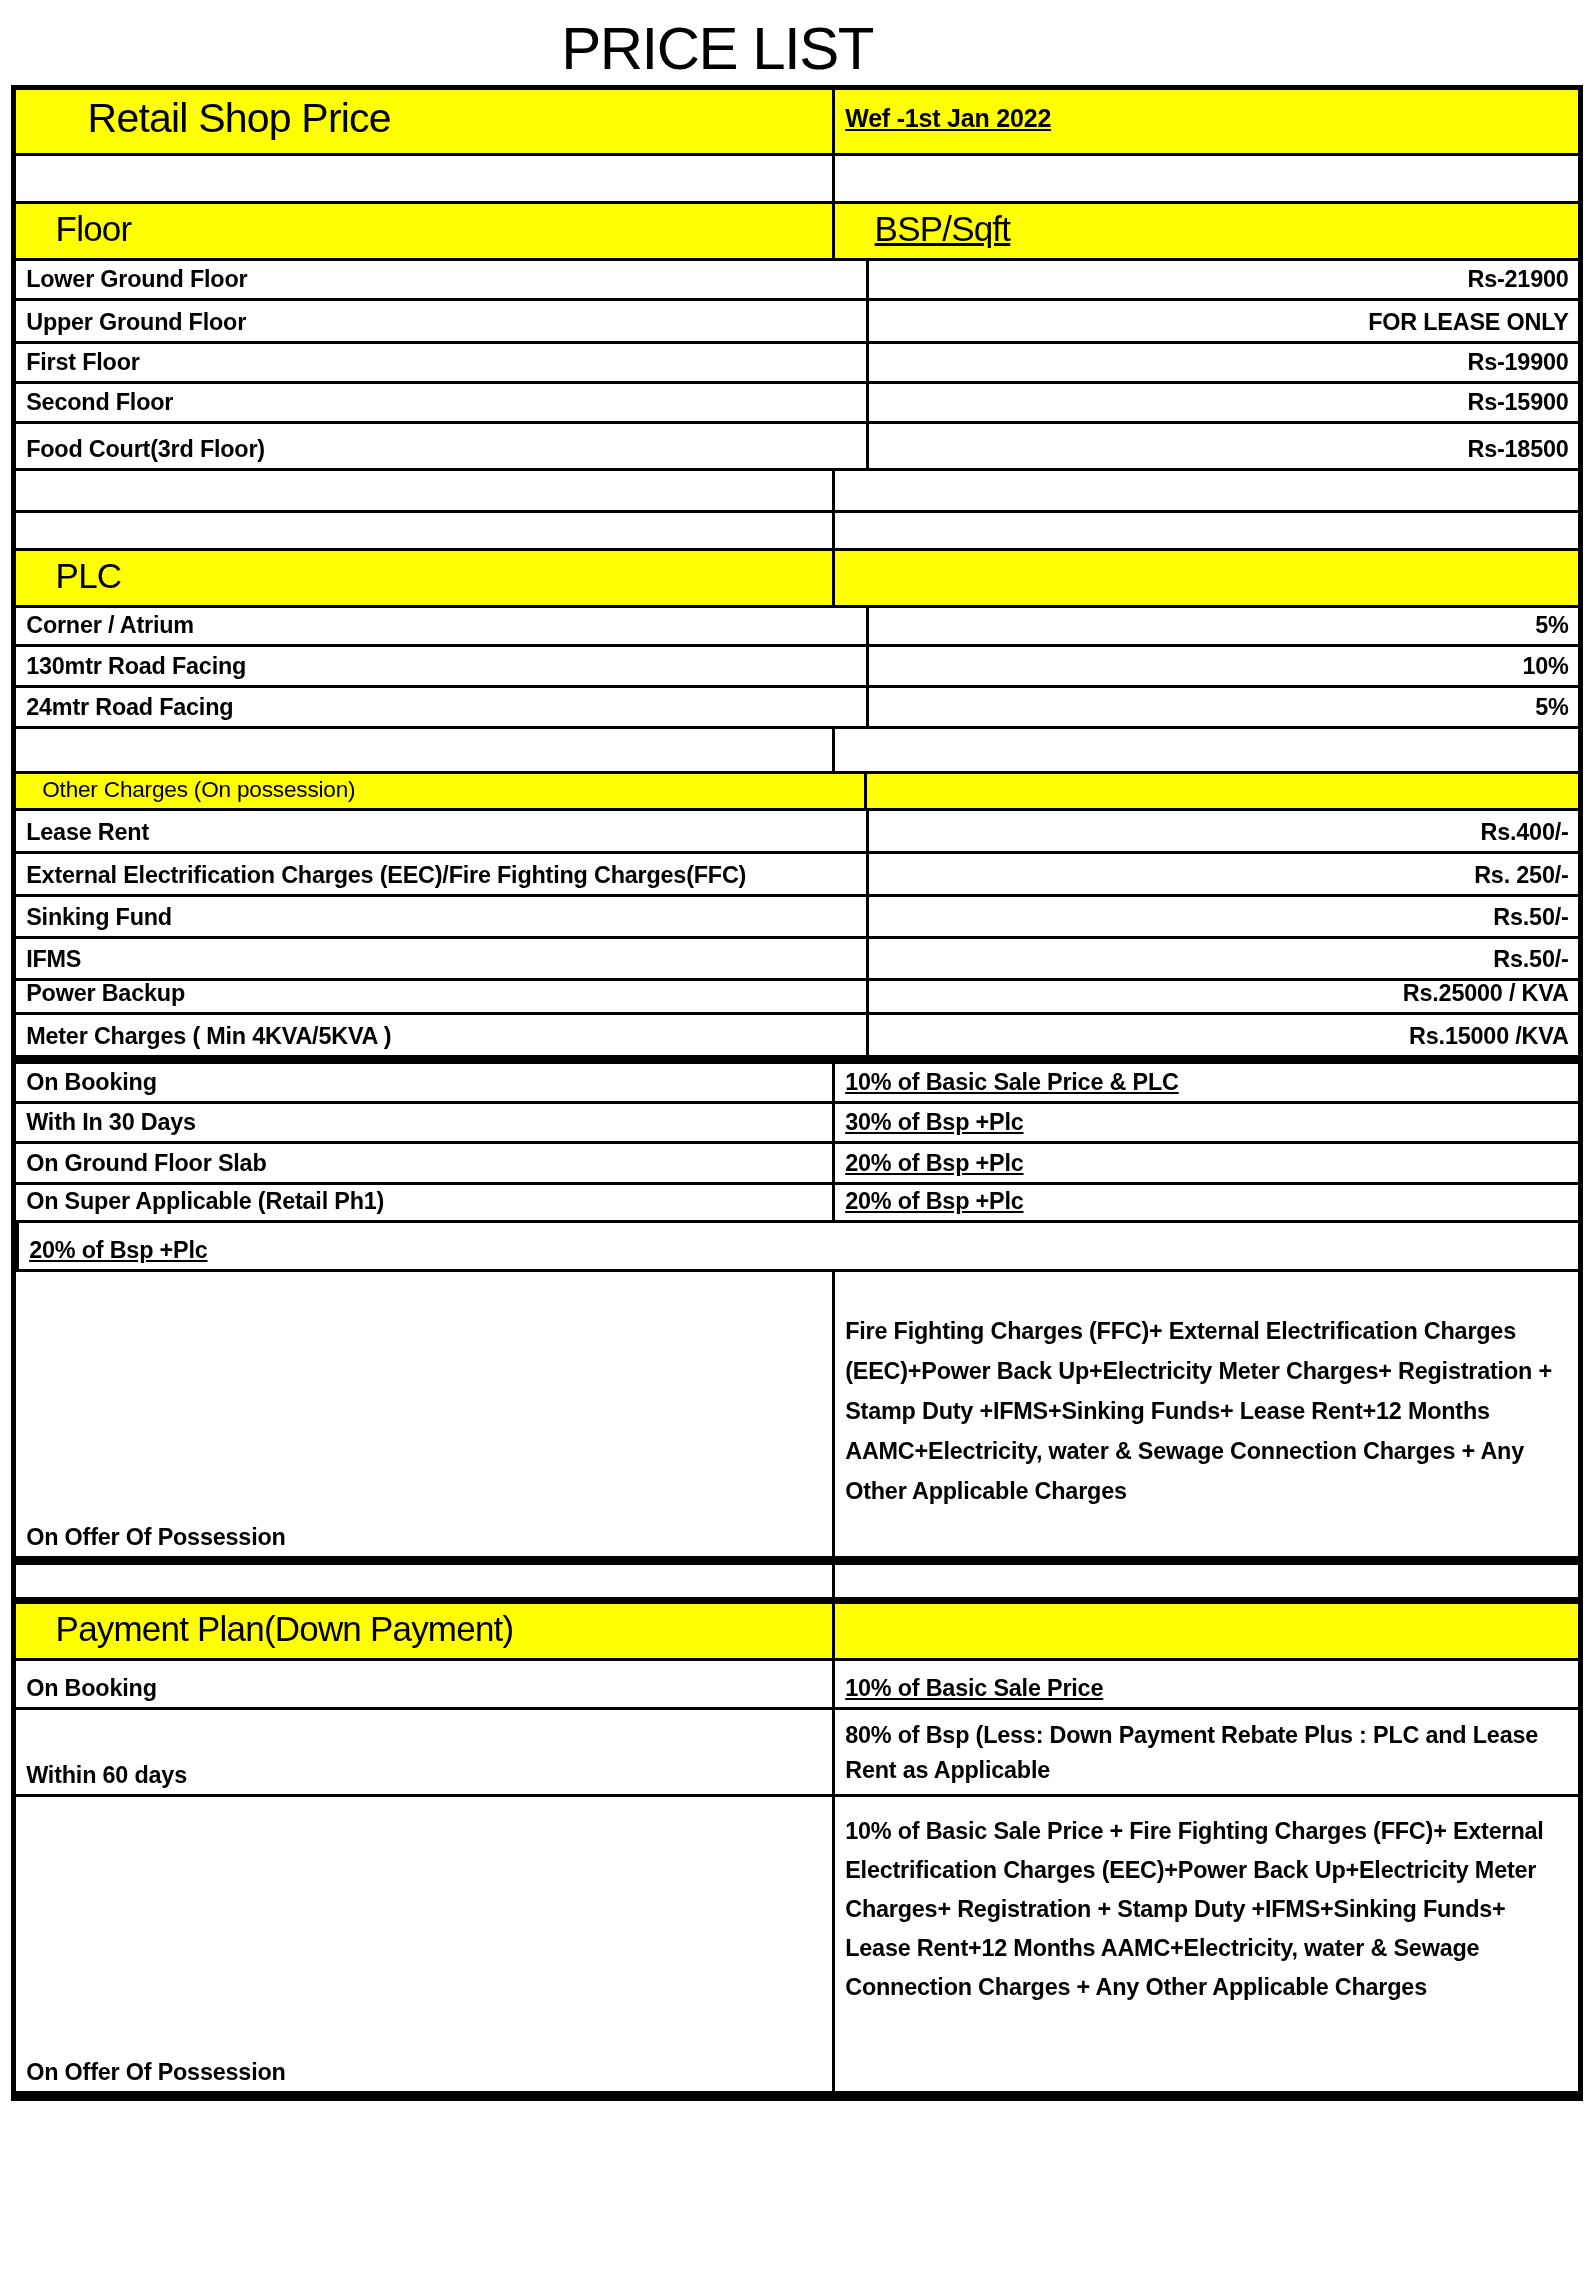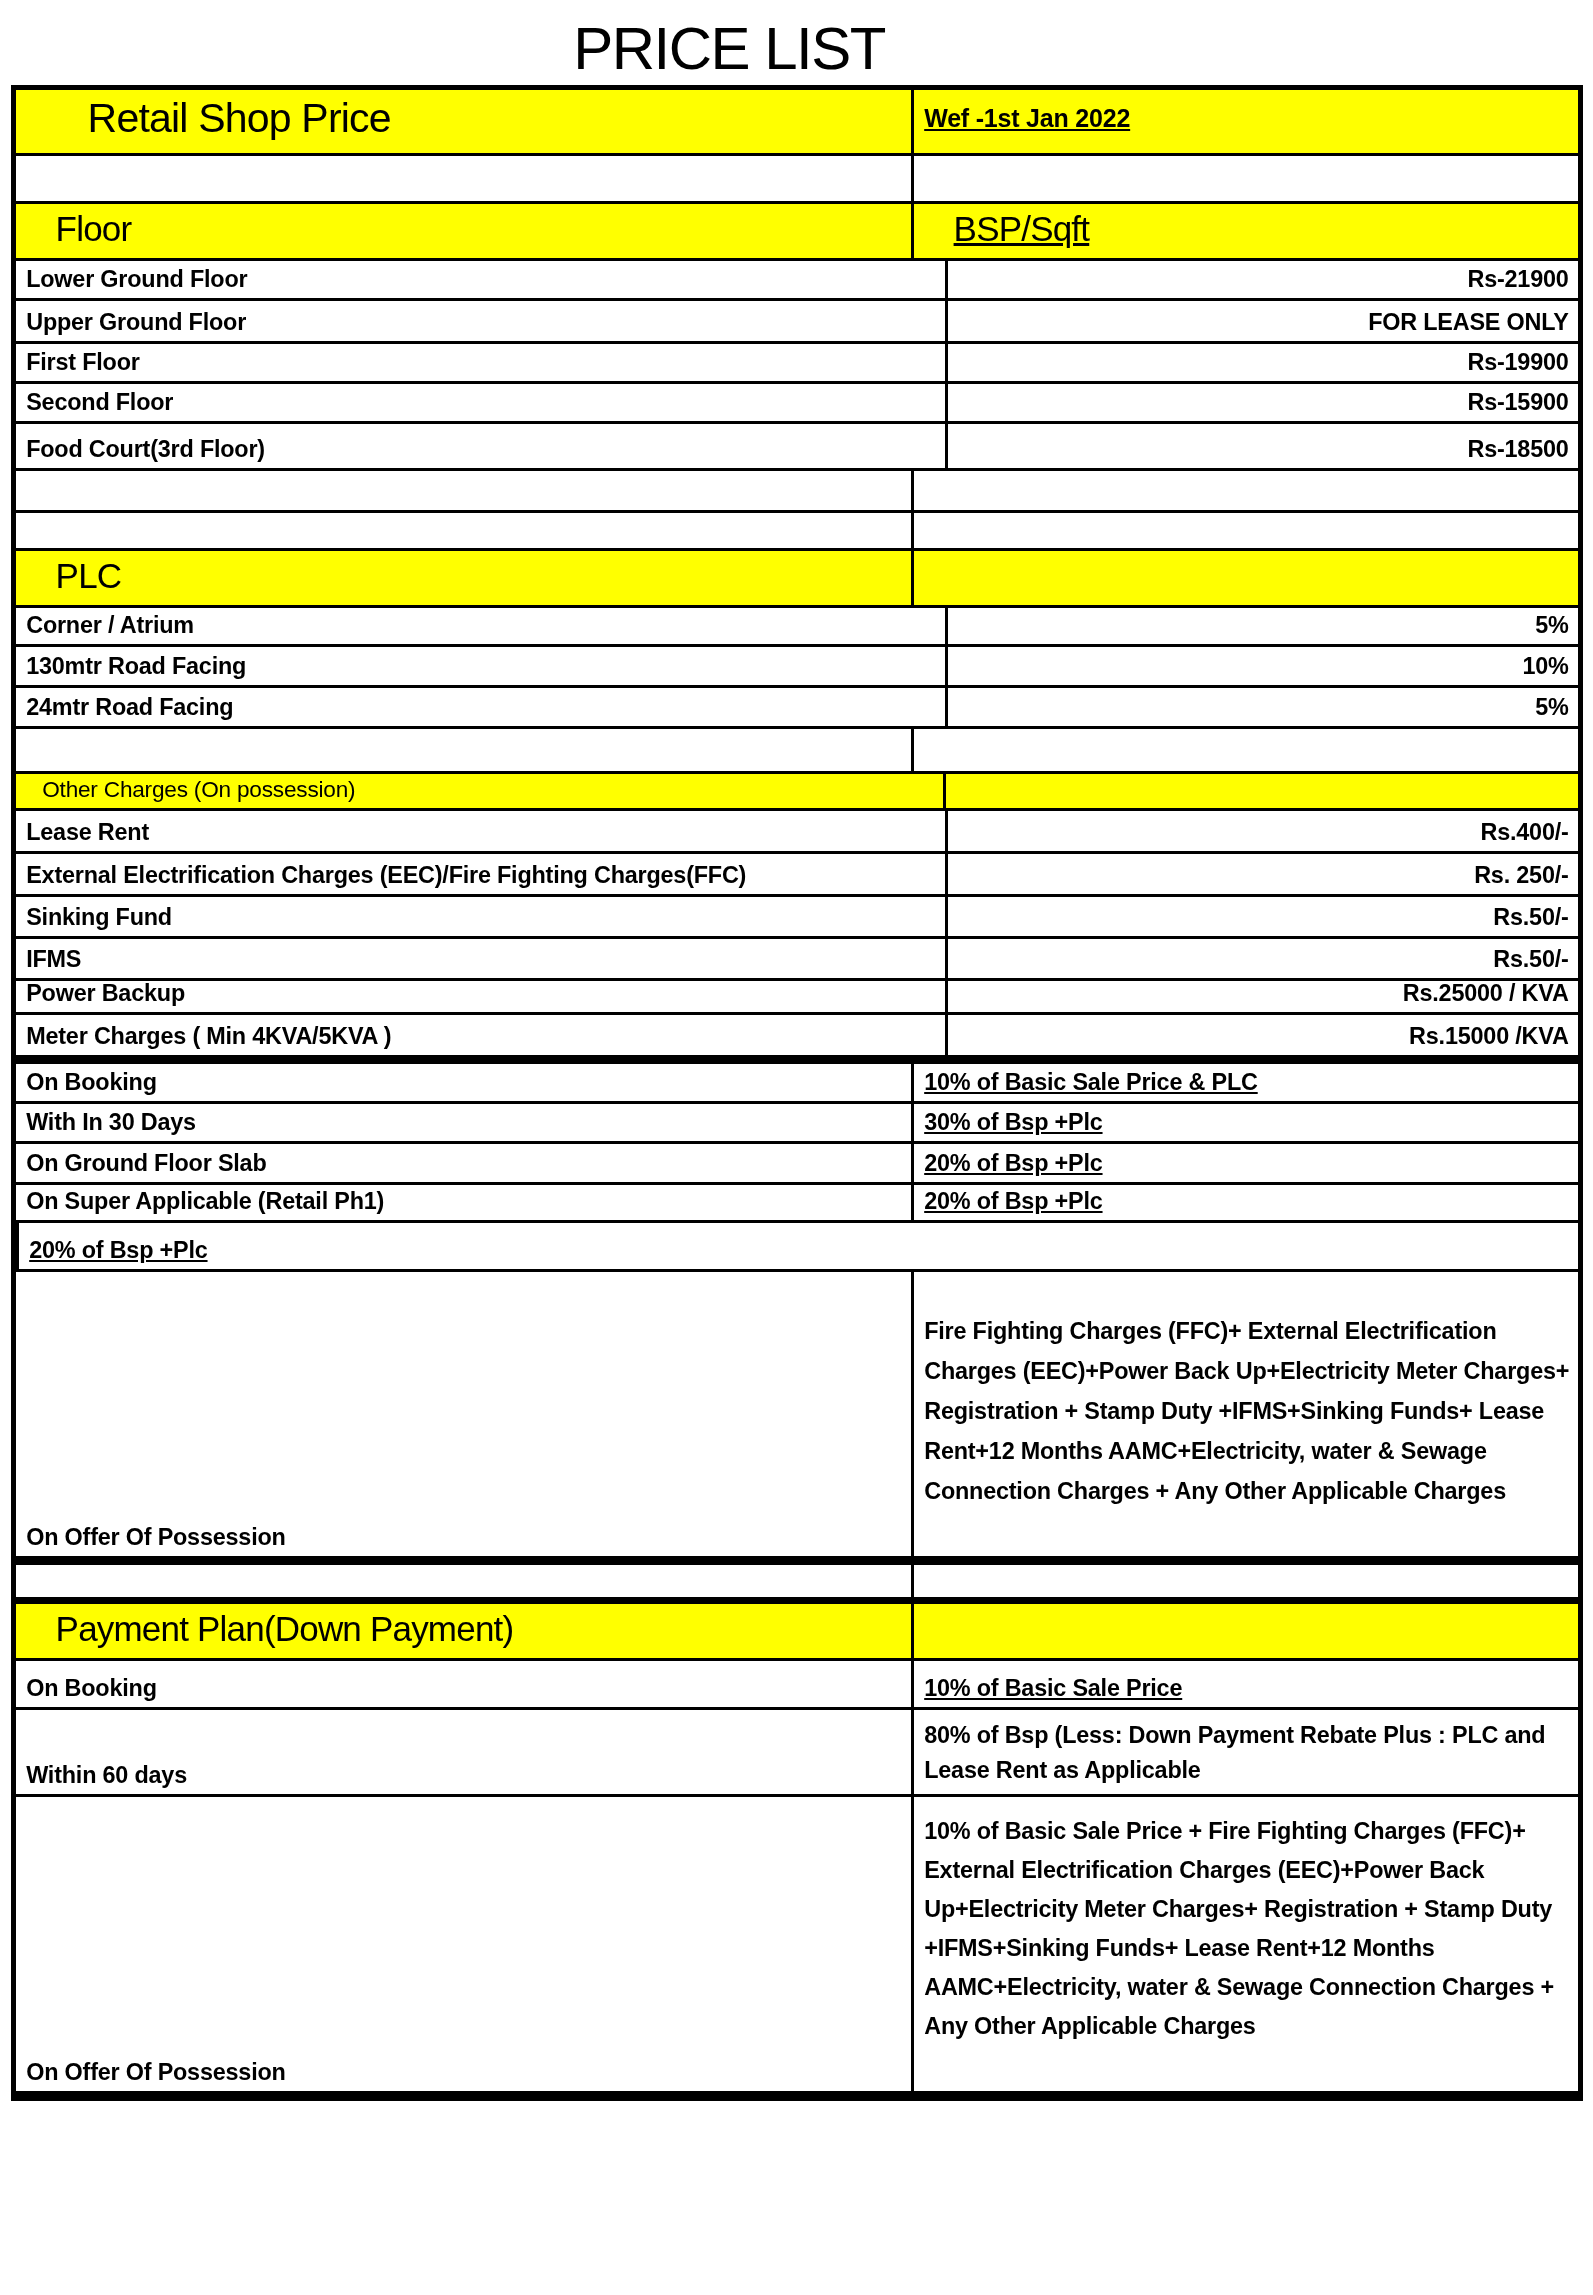--- a/index.html
+++ b/index.html
@@ -9,21 +9,20 @@
     background:#ffffff;
     font-family:"Liberation Sans", sans-serif;
     color:#000000;
     overflow:hidden;
   }
   .doc-title {
     position:absolute; top:13.6px; left:0; width:1434px;
     text-align:center;
     font-size:60px; font-weight:400; letter-spacing:-1.5px;
     color:#000;
-    padding-left:12px;
   }
   .price-table {
     position:absolute; top:85px; left:10.6px; width:1572px;
     border:5.3px solid #000;
     border-bottom-width:10.6px;
     box-sizing:border-box;
     background:#fff;
   }
   .tr {
     display:flex;
@@ -39,21 +38,21 @@
   .td {
     box-sizing:border-box;
     display:flex;
     align-items:flex-end;
     padding:0 9px 5.3px 10.6px;
     font-size:23.4px; font-weight:700;
     letter-spacing:-0.2px;
     line-height:1.15;
     overflow:hidden;
   }
-  .td.l { width:895px; }
+  .td.l { width:816px; }
   .td.r { flex:1; border-left:3.8px solid #000; }
   .td.num  { justify-content:flex-end;margin-left:34px; }
   .td.desc { justify-content:flex-start;text-decoration:underline; }
 
   
   .tr.sec-lg .td { font-weight:400; font-size:35px; letter-spacing:-0.8px; align-items:center; padding-bottom:4.5px;padding-left:40px; }
   
   .tr.sec-sm .td { font-weight:400; font-size:22.6px; align-items:center; padding-bottom:3px;margin-left:16px; }
   
   .tr.main-hdr .td.l { font-weight:400; font-size:41px; letter-spacing:-0.8px; align-items:center; padding-left:72px; }

